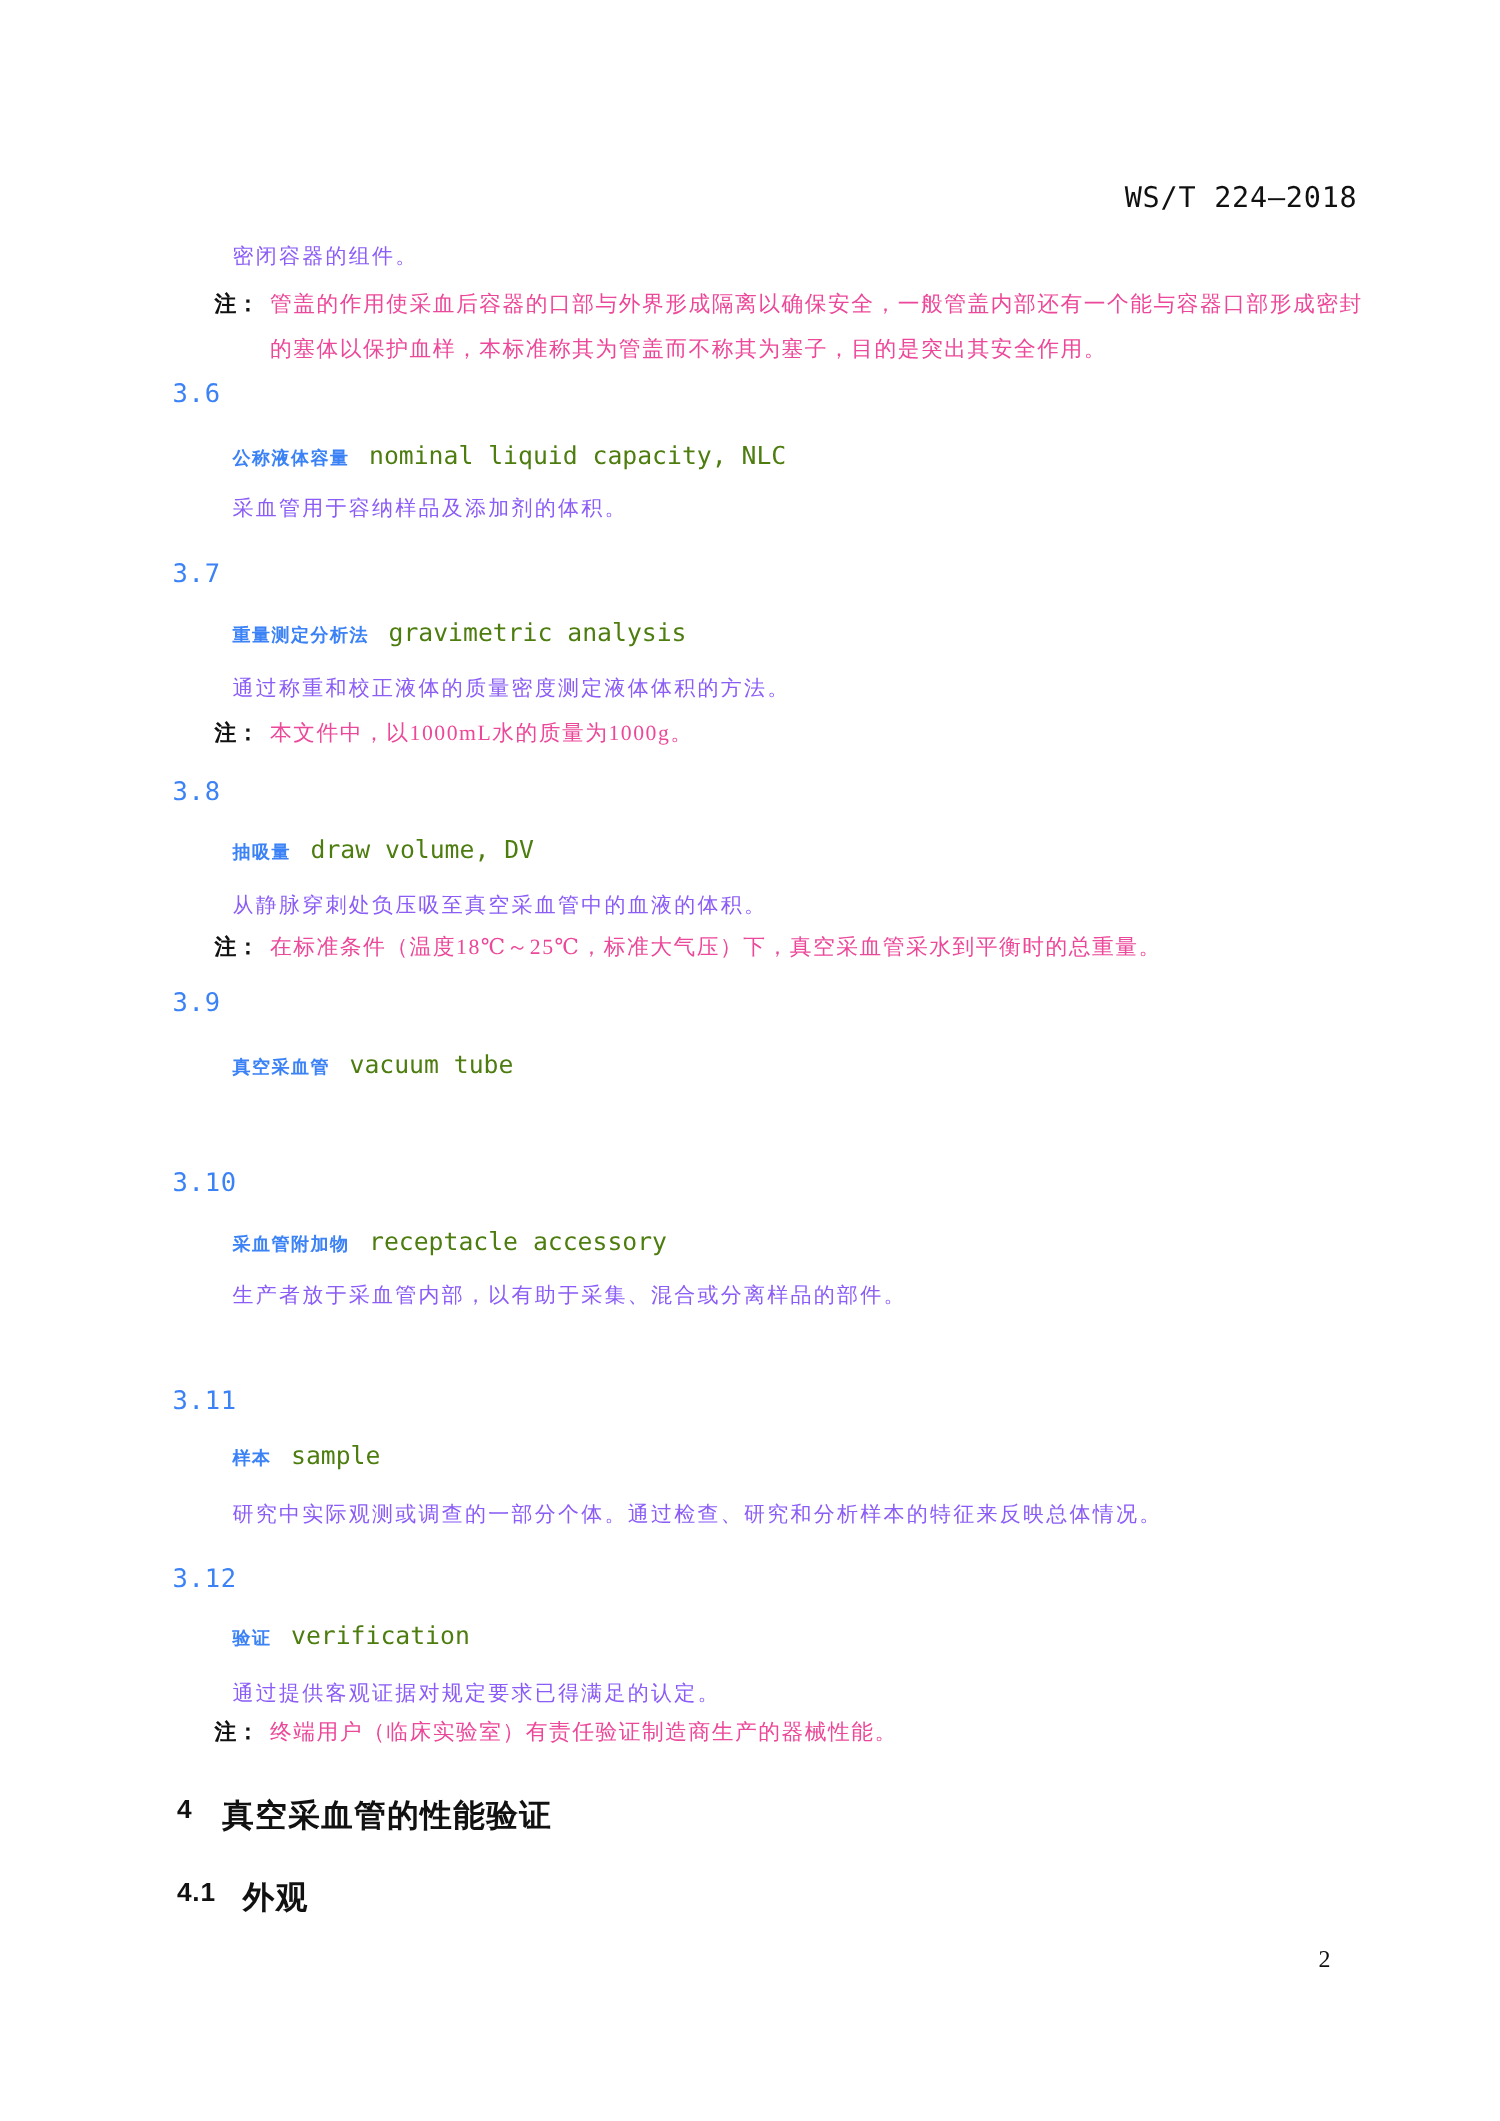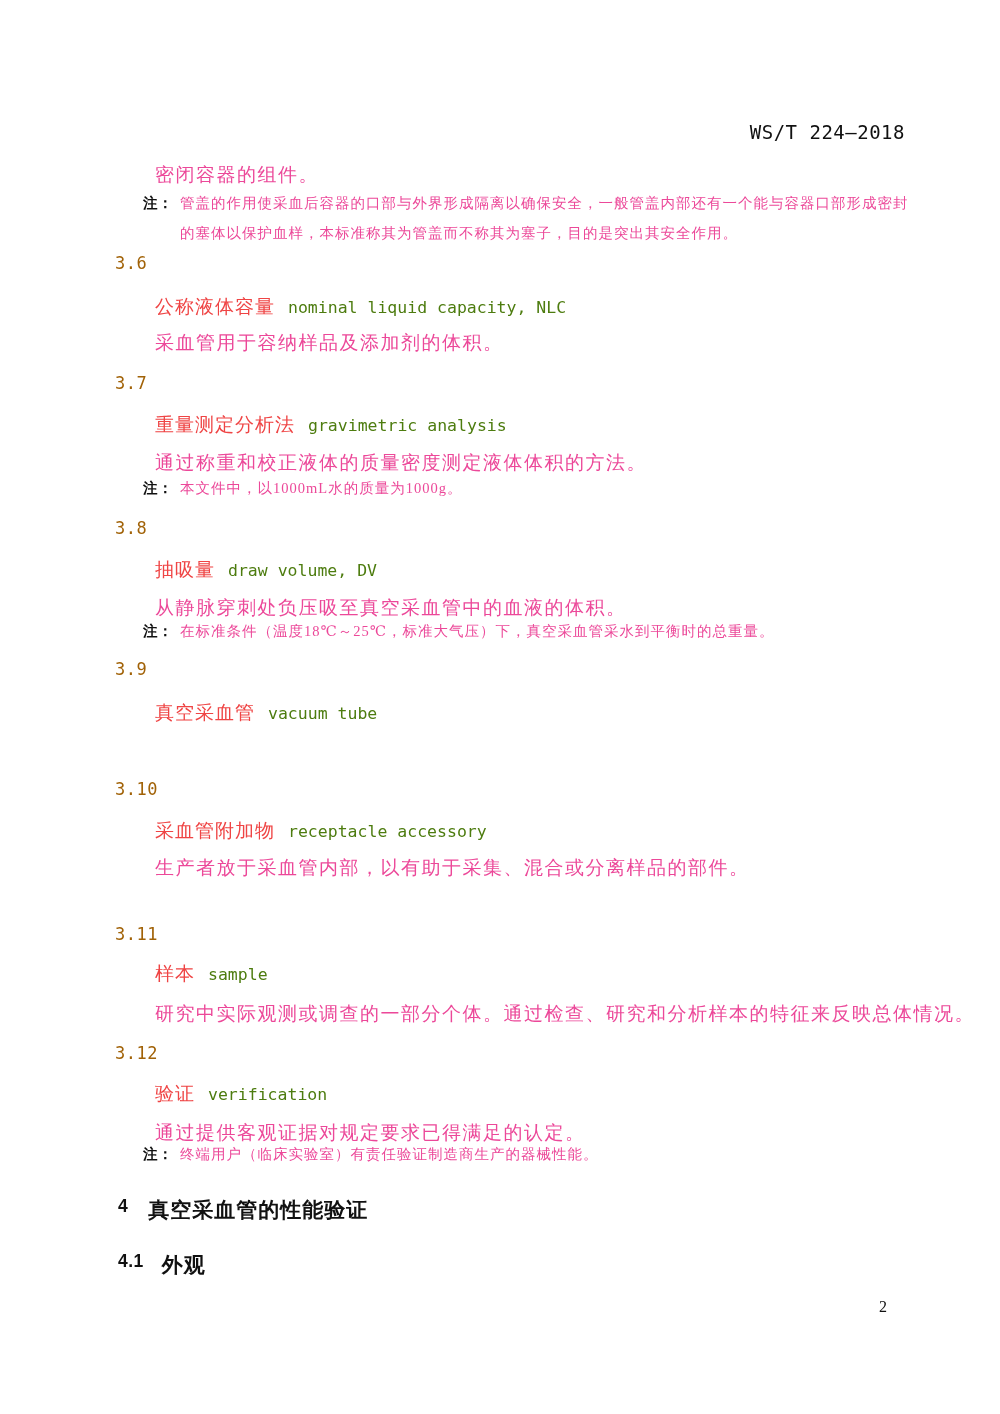--- a/index.html
+++ b/index.html
@@ -19,45 +19,45 @@
     right: 95px;
     font-family: "DejaVu Sans Mono", monospace;
     font-size: 19px;
     letter-spacing: 0.5px;
     color: #111;
     white-space: nowrap;
   }
   .body-line {
     position: absolute;
     left: 155px;
-    font-size: 19px;
+    font-size: 14px;
     letter-spacing: 1.5px;
     white-space: nowrap;
-    color: #ec4899;
+    color: #8b5cf6;
     font-family: Liberation Serif, serif;
   }
   .sec-num {
     position: absolute;
     left: 115px;
     font-family: "DejaVu Sans Mono", monospace;
     font-size: 17px;
     letter-spacing: 0.5px;
-    color: #a16207;
+    color: #3b82f6;
   }
   .term {
     position: absolute;
     left: 155px;
     white-space: nowrap;
   }
   .term .cn {
     font-family: "Liberation Sans", "DejaVu Sans", sans-serif;
-    font-weight: normal;
-    font-size: 19px;
+    font-weight: bold;
+    font-size: 12px;
     letter-spacing: 1px;
-    color: #ef4444;
+    color: #3b82f6;
   }
   .term .en {
     font-family: "DejaVu Sans Mono", monospace;
     font-size: 16.5px;
     margin-left: 9px;
     color: #4d7c0f;
   }
   .note-row {
     position: absolute;
     left: 143px;

